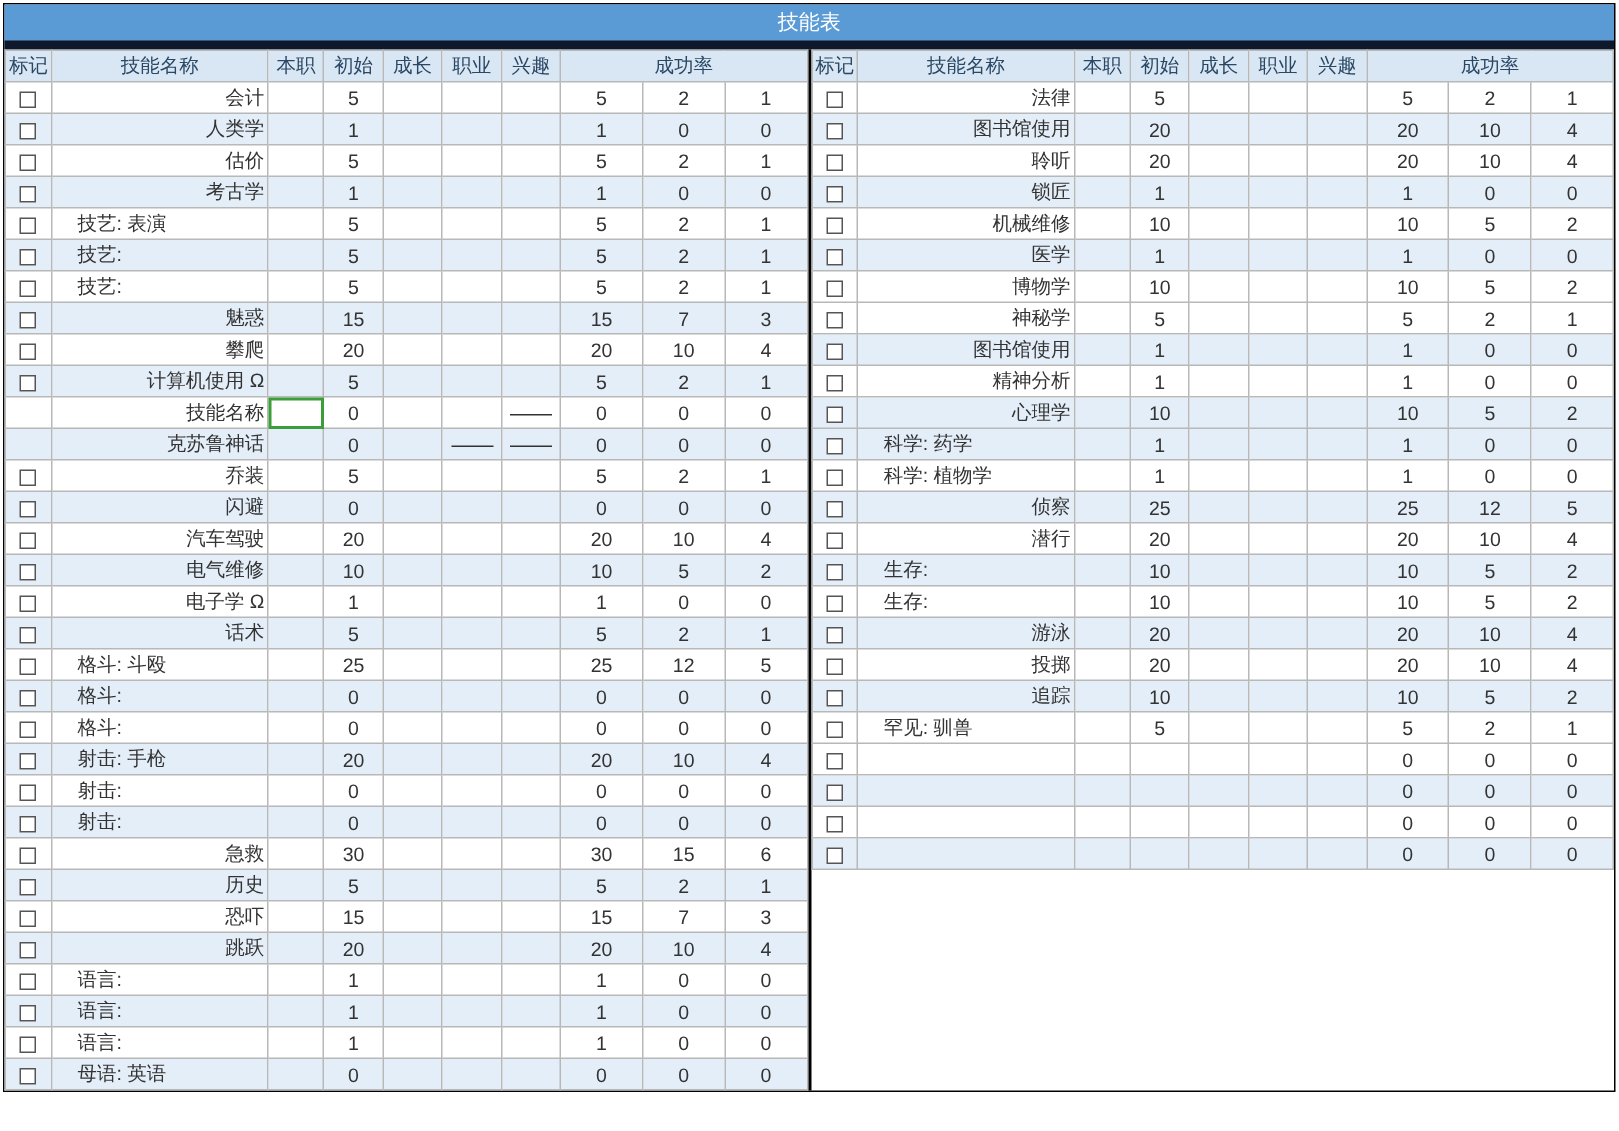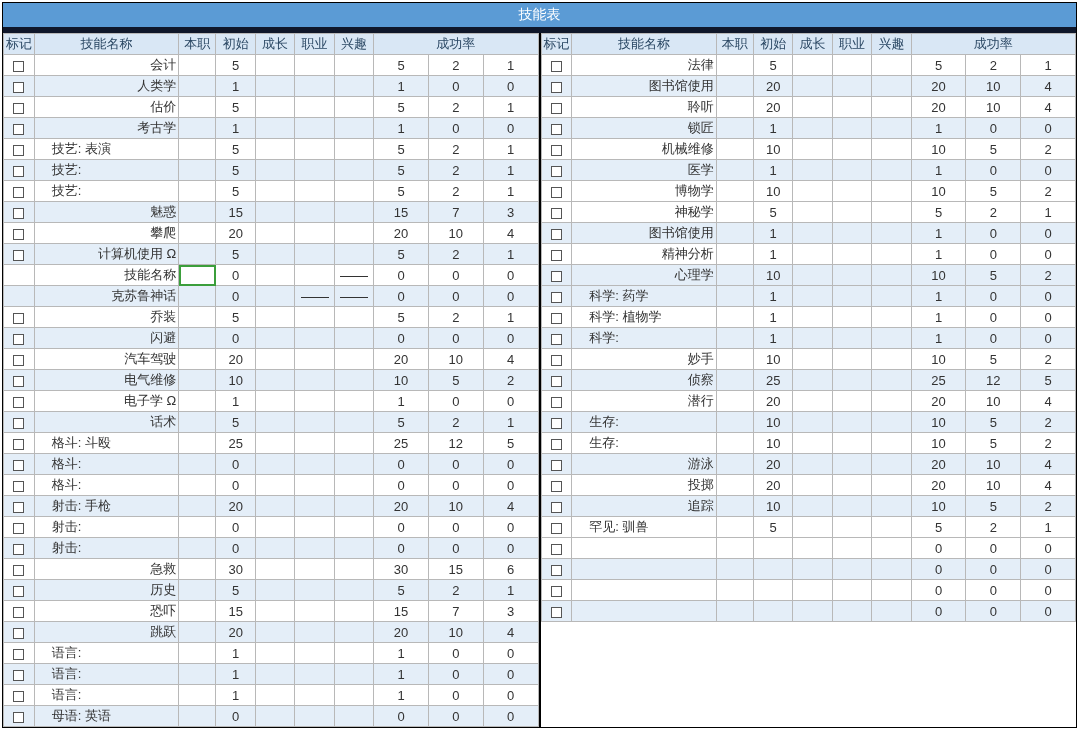--- a/index.html
+++ b/index.html
@@ -682,44 +682,20 @@
               <td>1</td>
               <td></td>
               <td></td>
               <td></td>
               <td>1</td>
               <td>0</td>
               <td>0</td>
             </tr>
             <tr class="alt">
               <td><span class="chk"></span></td>
-              <td class="name-left">科学:</td>
-              <td></td>
-              <td>1</td>
-              <td></td>
-              <td></td>
-              <td></td>
-              <td>1</td>
-              <td>0</td>
-              <td>0</td>
-            </tr>
-            <tr>
-              <td><span class="chk"></span></td>
-              <td class="name-cell">妙手</td>
-              <td></td>
-              <td>10</td>
-              <td></td>
-              <td></td>
-              <td></td>
-              <td>10</td>
-              <td>5</td>
-              <td>2</td>
-            </tr>
-            <tr class="alt">
-              <td><span class="chk"></span></td>
               <td class="name-cell">侦察</td>
               <td></td>
               <td>25</td>
               <td></td>
               <td></td>
               <td></td>
               <td>25</td>
               <td>12</td>
               <td>5</td>
             </tr>

